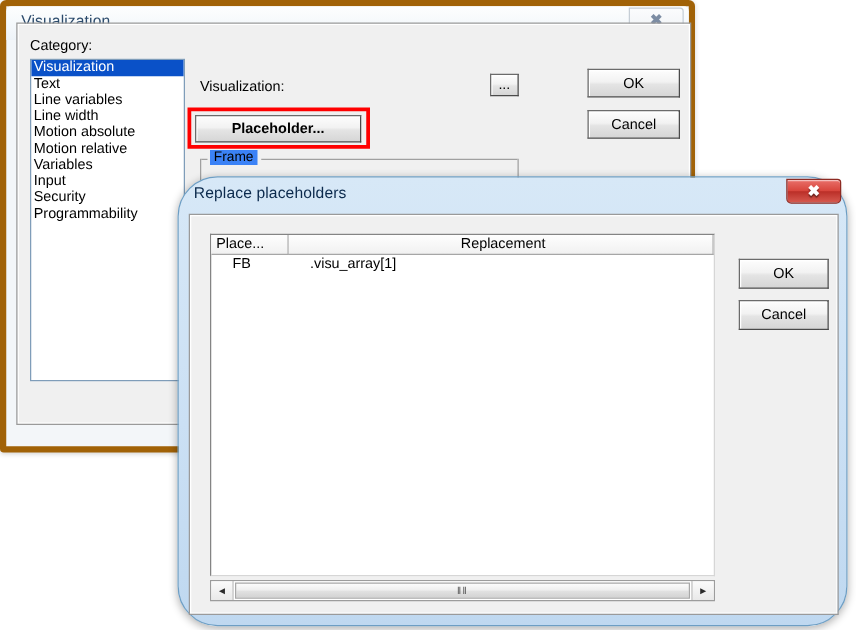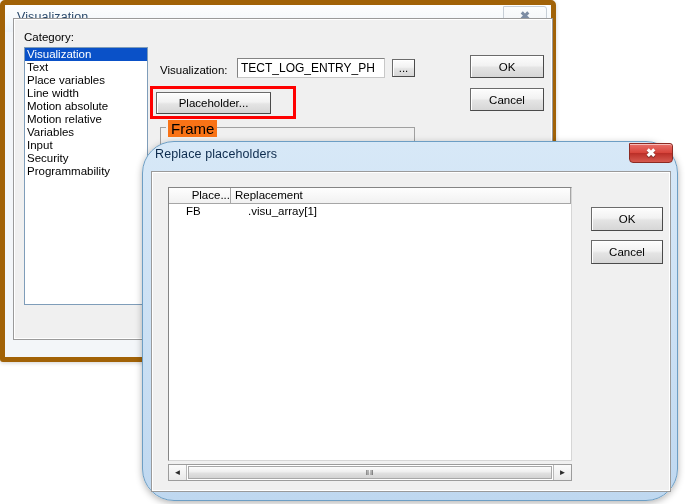--- a/index.html
+++ b/index.html
@@ -136,23 +136,23 @@
     position: absolute;
     box-sizing: border-box;
     border: 1px solid #a0a0a0;
     border-top: none;
   }
   .groupbox .gb-top-left { position:absolute; top:0; left:0; width:6px; border-top:1px solid #a0a0a0; }
   .groupbox .gb-top-right{ position:absolute; top:0; right:0; border-top:1px solid #a0a0a0; }
   .gb-label {
     position: absolute;
     top: -7px; left: 7px;
-    background: #f97316;
+    background: #3b82f6;
     padding: 0 3px;
-    font-size: 15px;
+    font-size: 11px;
     color: #000;
     white-space: nowrap;
   }
 
   
   .annot-box {
     position: absolute;
     border: 3px solid #ff0000;
     box-sizing: border-box;
     pointer-events: none;
@@ -227,38 +227,37 @@
     </div>
 
     <div class="client client-sunken" style="left:9px; top:14px; width:538px; height:320px;">
 
       <div class="label" style="position:absolute; left:9px; top:11px;">Category:</div>
 
       <div class="listbox" style="left:9px; top:27px; width:124px; height:258px;">
         <div id="catlist">
             <div class="lb-item sel">Visualization</div>
             <div class="lb-item">Text</div>
-            <div class="lb-item">Place variables</div>
+            <div class="lb-item">Line variables</div>
             <div class="lb-item">Line width</div>
             <div class="lb-item">Motion absolute</div>
             <div class="lb-item">Motion relative</div>
             <div class="lb-item">Variables</div>
             <div class="lb-item">Input</div>
             <div class="lb-item">Security</div>
             <div class="lb-item">Programmability</div>
           </div>
       </div>
 
       <div class="label" style="position:absolute; left:145px; top:44px;">Visualization:</div>
 
-      <div class="textfield" style="left:222px; top:38px; width:148px; height:20px;">TECT_LOG_ENTRY_PH</div>
 
       <div class="btn" style="left:377px; top:39px; width:23px; height:18px;">...</div>
 
-      <div class="btn" style="left:141px; top:72px; width:115px; height:22px;">Placeholder...</div>
+      <div class="btn" style="left:141px; top:72px; width:133px; height:22px;font-weight:bold;">Placeholder...</div>
 
       <div class="annot-box" style="left:135px; top:66px; width:146px; height:33px;"></div>
 
       <div class="groupbox" style="left:145px; top:107px; width:255px; height:175px;">
         <div class="gb-top-left" style="width:5px;"></div>
         <div class="gb-top-right" style="left:48px; right:0;"></div>
         <div class="gb-label">Frame</div>
       </div>
 
       <div class="btn" style="left:455px; top:35px; width:74px; height:23px;">OK</div>
@@ -270,22 +269,22 @@
 
     <div class="titlebar titlebar-active">
       <div class="title">Replace placeholders</div>
       <div class="btn-close btn-close-active">✖</div>
     </div>
 
     <div class="client client-sunken" style="left:9px; top:30px; width:518px; height:319px;">
 
       <div class="tableview" style="left:15px; top:14px; width:404px; height:274px;">
         <div class="tv-head">
-          <div class="tv-th" style="width:62px;text-align:right;">Place...</div>
-          <div class="tv-th" style="flex:1;">Replacement</div>
+          <div class="tv-th" style="width:62px;">Place...</div>
+          <div class="tv-th" style="flex:1;text-align:center;">Replacement</div>
         </div>
         <div id="tablebody">
             <div class="tv-row">
               <div class="tv-td c0" style="width: 62px;">FB</div>
               <div class="tv-td" style="flex: 1 1 0%;">.visu_array[1]</div>
             </div>
           </div>
       </div>
 
       <div class="hscroll" style="left:15px; top:291px; width:404px;">

